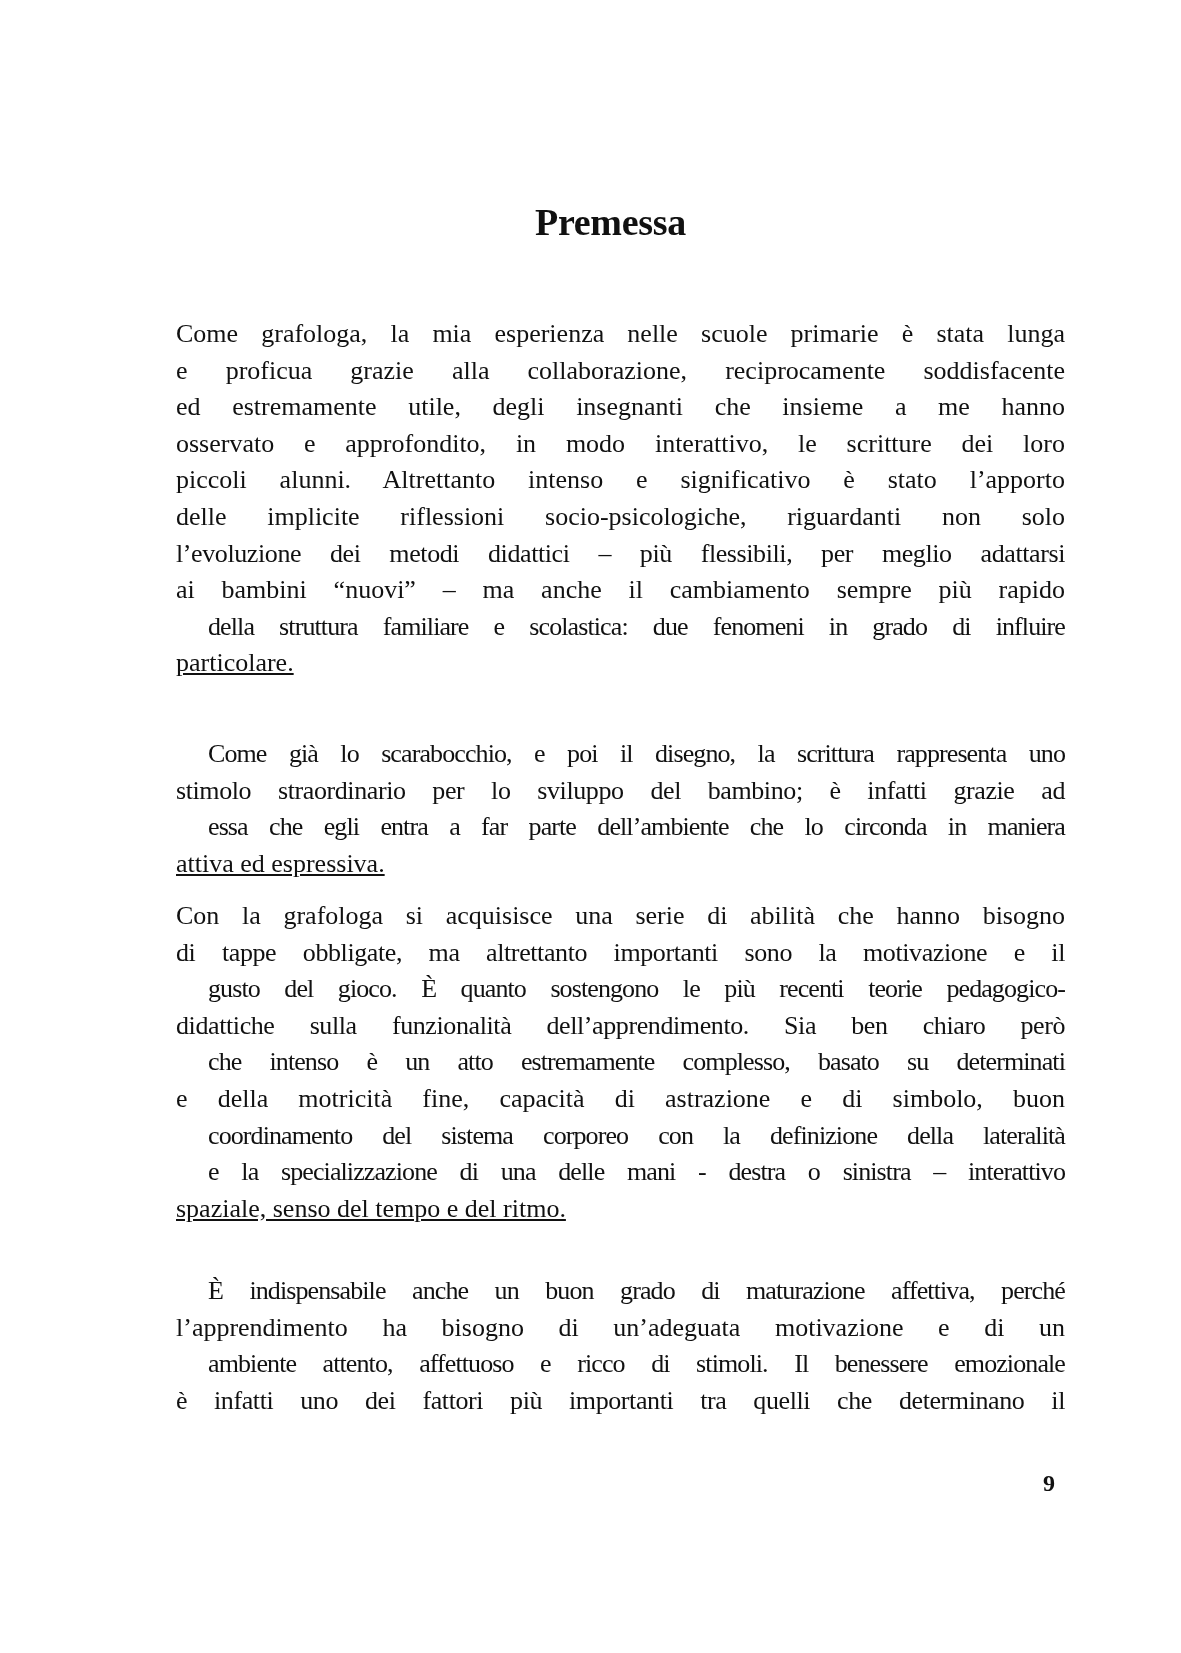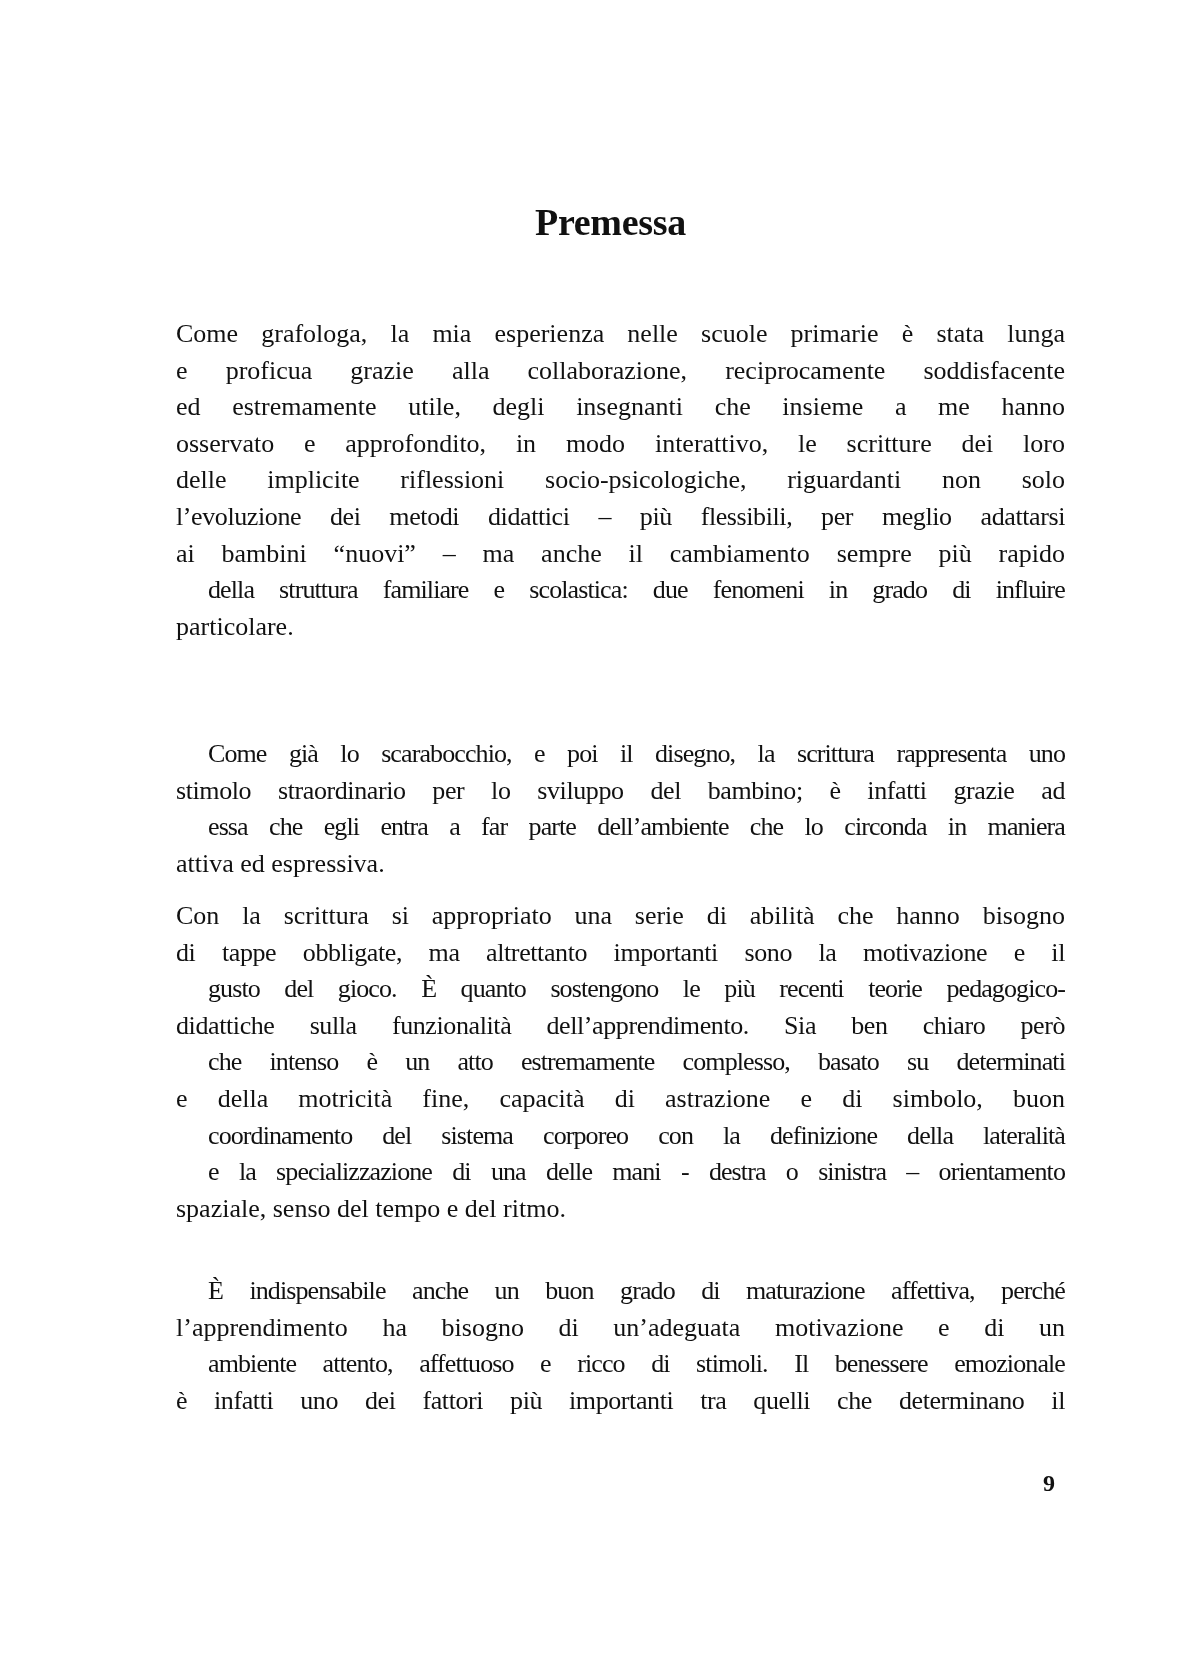--- a/index.html
+++ b/index.html
@@ -3,61 +3,62 @@
 <meta charset="utf-8">
 <style>
   html, body { margin: 0; padding: 0; background: #ffffff; }
   body { width: 1181px; height: 1653px; position: relative; overflow: hidden;
          font-family: "Liberation Serif", "DejaVu Serif", serif; color: #111111; }
   .title { position: absolute; left: 0; width: 1221px; top: 199px; height: 46px; line-height: 46px;
            text-align: center; font-weight: bold; font-size: 38px; letter-spacing: -0.3px; }
   .para { position: absolute; left: 176px; width: 889px; }
   .line { display: block; height: 36.6px; line-height: 36.6px; font-size: 26px;
           white-space: nowrap; text-align: justify; text-align-last: justify; }
-  .line.last { text-align: left; text-align-last: left; }
+  .line.last { text-align: left; text-align-last: left; text-decoration: underline; }
   .tight { letter-spacing: -0.4px; }
   .tighter { letter-spacing: -0.9px; word-spacing: -1px; margin-left: 32px; }
   .page-number { position: absolute; right: 126px; top: 1466px; height: 34px; line-height: 34px;
                  font-size: 24px; font-weight: bold; }
 </style>
 </head>
 <body>
 
 <div>
 
   <h1 class="title" style="margin:0;">Premessa</h1>
 
   <div class="para" style="top:316px;">
     <span class="line">Come grafologa, la mia esperienza nelle scuole primarie è stata lunga</span>
     <span class="line">e proficua grazie alla collaborazione, reciprocamente soddisfacente</span>
     <span class="line">ed estremamente utile, degli insegnanti che insieme a me hanno</span>
     <span class="line">osservato e approfondito, in modo interattivo, le scritture dei loro</span>
+    <span class="line">piccoli alunni. Altrettanto intenso e significativo è stato l’apporto</span>
     <span class="line">delle implicite riflessioni socio-psicologiche, riguardanti non solo</span>
     <span class="line tight">l’evoluzione dei metodi didattici – più flessibili, per meglio adattarsi</span>
     <span class="line">ai bambini “nuovi” – ma anche il cambiamento sempre più rapido</span>
     <span class="line tighter">della struttura familiare e scolastica: due fenomeni in grado di influire</span>
     <span class="line last">particolare.</span>
   </div>
 
   <div class="para" style="top:736px;">
     <span class="line tighter">Come già lo scarabocchio, e poi il disegno, la scrittura rappresenta uno</span>
     <span class="line tight">stimolo straordinario per lo sviluppo del bambino; è infatti grazie ad</span>
     <span class="line tighter">essa che egli entra a far parte dell’ambiente che lo circonda in maniera</span>
     <span class="line last">attiva ed espressiva.</span>
   </div>
 
   <div class="para" style="top:898px;">
-    <span class="line">Con la scrittura si appropriato una serie di abilità che hanno bisogno</span>
+    <span class="line">Con la grafologa si acquisisce una serie di abilità che hanno bisogno</span>
     <span class="line tight">di tappe obbligate, ma altrettanto importanti sono la motivazione e il</span>
     <span class="line tighter">gusto del gioco. È quanto sostengono le più recenti teorie pedagogico-</span>
     <span class="line tight">didattiche sulla funzionalità dell’apprendimento. Sia ben chiaro però</span>
     <span class="line tighter">che intenso è un atto estremamente complesso, basato su determinati</span>
     <span class="line">e della motricità fine, capacità di astrazione e di simbolo, buon</span>
     <span class="line tighter">coordinamento del sistema corporeo con la definizione della lateralità</span>
-    <span class="line tighter">e la specializzazione di una delle mani - destra o sinistra – orientamento</span>
+    <span class="line tighter">e la specializzazione di una delle mani - destra o sinistra – interattivo</span>
     <span class="line last">spaziale, senso del tempo e del ritmo.</span>
   </div>
 
   <div class="para" style="top:1273px;">
     <span class="line tighter">È indispensabile anche un buon grado di maturazione affettiva, perché</span>
     <span class="line">l’apprendimento ha bisogno di un’adeguata motivazione e di un</span>
     <span class="line tighter">ambiente attento, affettuoso e ricco di stimoli. Il benessere emozionale</span>
     <span class="line tight">è infatti  uno dei fattori più  importanti tra quelli che determinano il</span>
   </div>
 

